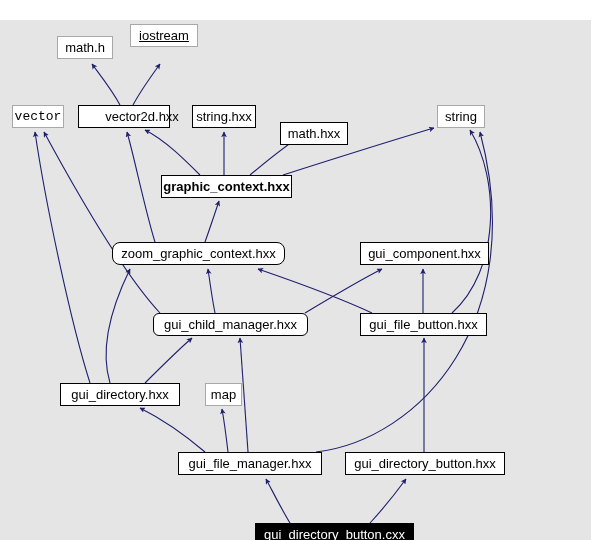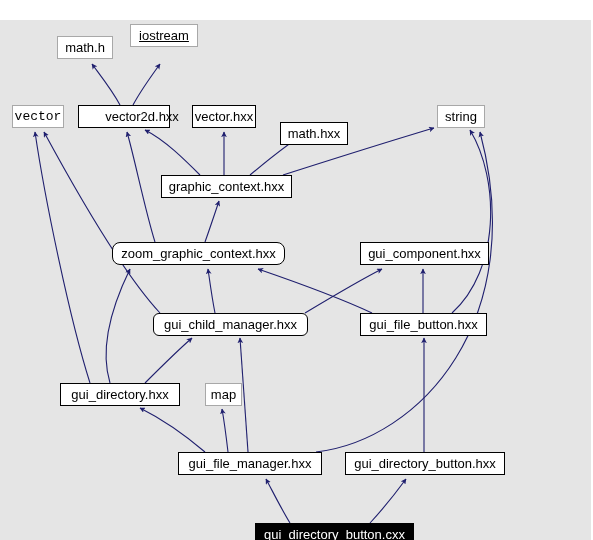--- a/index.html
+++ b/index.html
@@ -84,24 +84,24 @@
         <path d="M 424 432 L 424 318" fill="none" stroke="#1f1f6e" stroke-width="1.1" marker-end="url(#arrow)"></path>
         <path d="M 290 503 C 282 490 274 474 266 459" fill="none" stroke="#1f1f6e" stroke-width="1.1" marker-end="url(#arrow)"></path>
         <path d="M 370 503 C 382 490 395 474 406 459" fill="none" stroke="#1f1f6e" stroke-width="1.1" marker-end="url(#arrow)"></path>
       </g>
   </svg>
   <div id="node-layer">
       <div class="node sys" style="left: 57px; top: 16px; width: 56px; height: 23px;">math.h</div>
       <div class="node sys" style="left: 130px; top: 4px; width: 68px; height: 23px; text-decoration: underline;">iostream</div>
       <div class="node sys" style="left: 12px; top: 85px; width: 52px; height: 23px; font-family: Liberation Mono, monospace;">vector</div>
       <div class="node hdr" style="left: 78px; top: 85px; width: 92px; height: 23px; padding-left: 36px;">vector2d.hxx</div>
-      <div class="node hdr" style="left: 192px; top: 85px; width: 64px; height: 23px;">vector.hxx</div>
+      <div class="node hdr" style="left: 192px; top: 85px; width: 64px; height: 23px;">string.hxx</div>
       <div class="node hdr" style="left: 280px; top: 102px; width: 68px; height: 23px; text-align: right;">math.hxx</div>
       <div class="node sys" style="left: 437px; top: 85px; width: 48px; height: 23px;">string</div>
-      <div class="node hdr" style="left: 161px; top: 155px; width: 131px; height: 23px;">graphic_context.hxx</div>
+      <div class="node hdr" style="left: 161px; top: 155px; width: 131px; height: 23px; font-weight: bold;">graphic_context.hxx</div>
       <div class="node hdr" style="left: 112px; top: 222px; width: 173px; height: 23px; border-radius: 8px;">zoom_graphic_context.hxx</div>
       <div class="node hdr" style="left: 360px; top: 222px; width: 129px; height: 23px;">gui_component.hxx</div>
       <div class="node hdr" style="left: 153px; top: 293px; width: 155px; height: 23px; border-radius: 6px;">gui_child_manager.hxx</div>
       <div class="node hdr" style="left: 360px; top: 293px; width: 127px; height: 23px;">gui_file_button.hxx</div>
       <div class="node hdr" style="left: 60px; top: 363px; width: 120px; height: 23px;">gui_directory.hxx</div>
       <div class="node sys" style="left: 205px; top: 363px; width: 37px; height: 23px;">map</div>
       <div class="node hdr" style="left: 178px; top: 432px; width: 144px; height: 23px;">gui_file_manager.hxx</div>
       <div class="node hdr" style="left: 345px; top: 432px; width: 160px; height: 23px;">gui_directory_button.hxx</div>
       <div class="node root" style="left: 255px; top: 503px; width: 159px; height: 23px;">gui_directory_button.cxx</div>
     </div>

